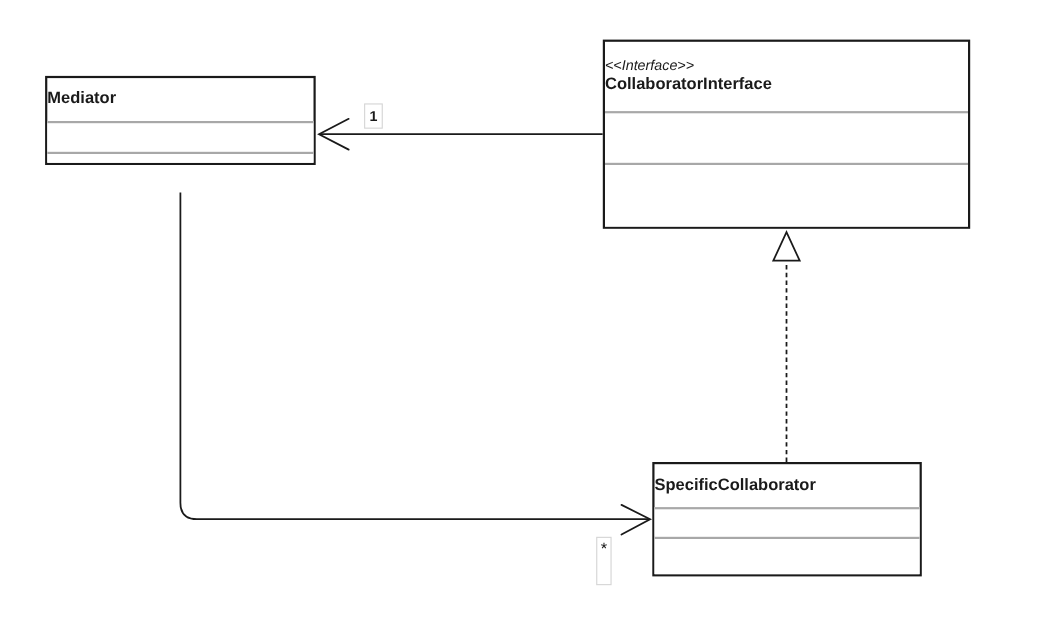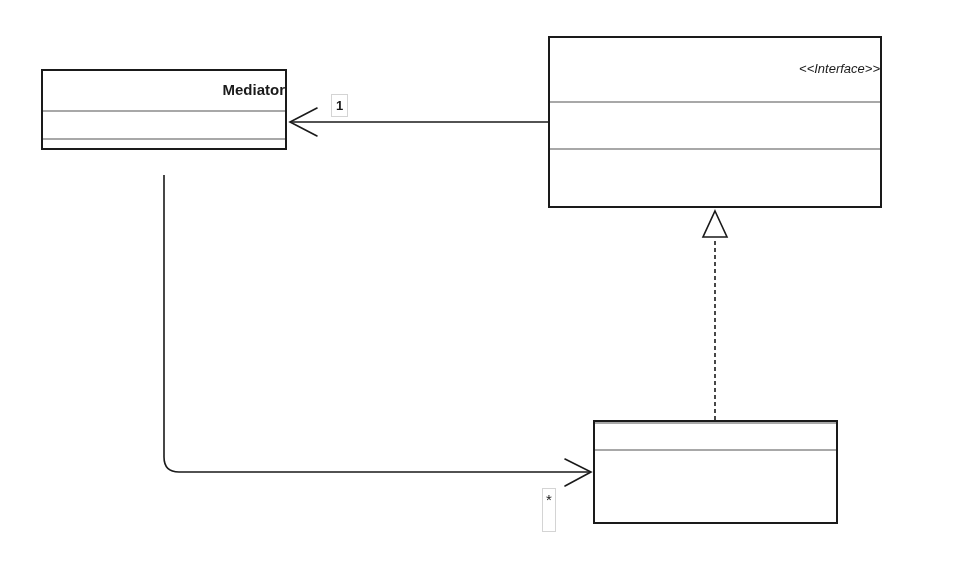--- a/index.html
+++ b/index.html
@@ -43,21 +43,21 @@
   .uml-class {
     position: absolute;
     background: #ffffff;
     border: 2px solid #1a1a1a;
     display: flex;
     flex-direction: column;
   }
   .uml-class .title {
     display: flex;
     flex-direction: column;
-    align-items: flex-end;
+    align-items: flex-start;
     justify-content: center;
     text-align: center;
   }
   .uml-class .stereotype {
     font-style: italic;
     font-size: 13px;
     color: #1a1a1a;
     line-height: 1.25;
   }
   .uml-class .class-name {
@@ -121,26 +121,30 @@
     <div class="title" style="height:39px;">
       <span class="class-name">Mediator</span>
     </div>
     <div class="compartment" style="height:28px;"></div>
     <div class="compartment" style="flex:1;"></div>
   </div>
 
   <div class="uml-class" style="left:548px; top:36px; width:334px; height:172px;">
     <div class="title" style="height:63px;">
       <span class="stereotype">&lt;&lt;Interface&gt;&gt;</span>
+      <span class="class-name">CollaboratorInterface</span>
     </div>
     <div class="compartment" style="height:47px;"></div>
     <div class="compartment" style="flex:1;"></div>
   </div>
 
   <div class="uml-class" style="left:593px; top:420px; width:245px; height:104px;">
+    <div class="title" style="height:39px;">
+      <span class="class-name">SpecificCollaborator</span>
+    </div>
     <div class="compartment" style="height:27px;"></div>
     <div class="compartment" style="flex:1;"></div>
   </div>
 
   <div class="edge-label mult-one">1</div>
 
   <div class="edge-label mult-many">*</div>
 
 </div>
 

